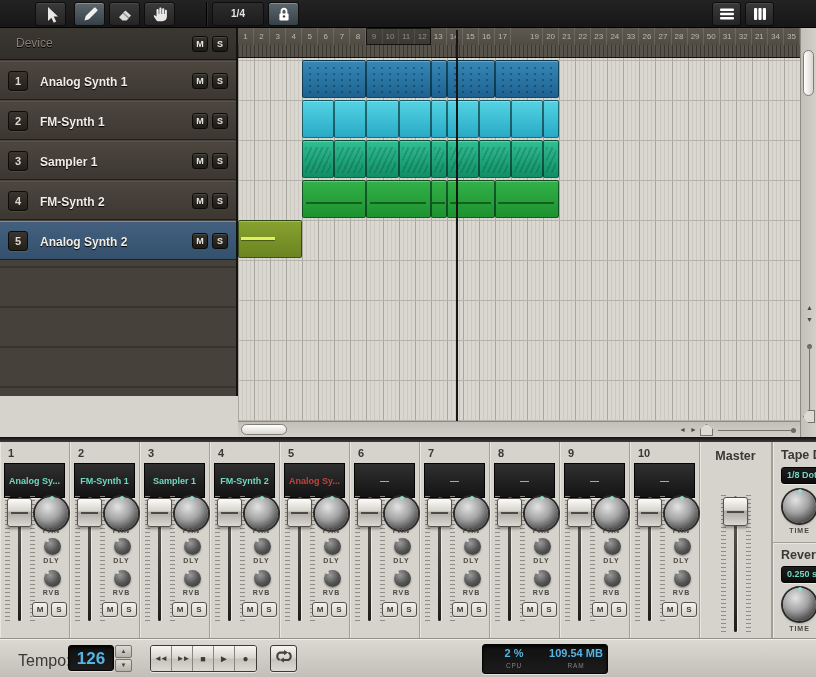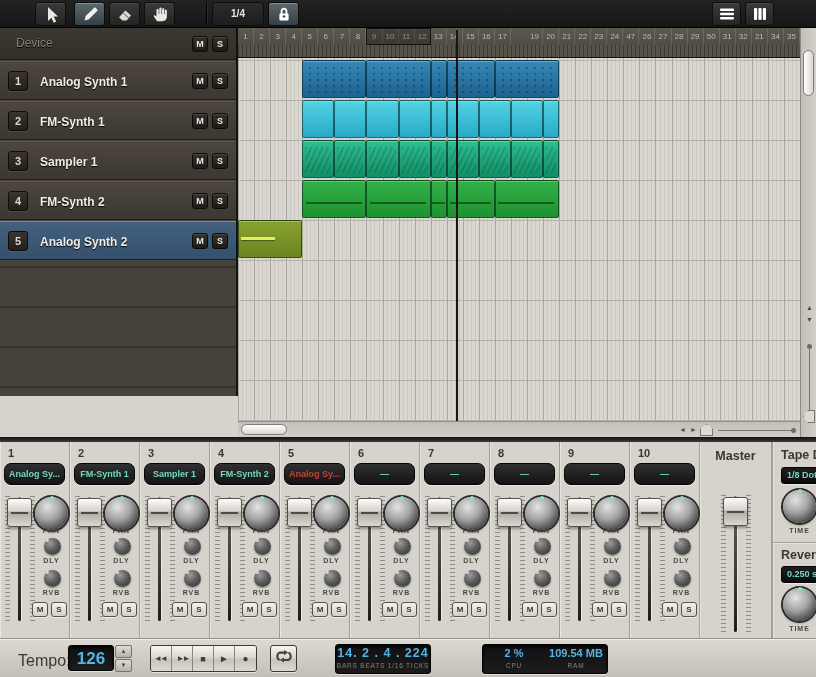--- a/index.html
+++ b/index.html
@@ -50,21 +50,21 @@
   #vthumb{position:absolute;left:2px;top:22px;width:11px;height:46px;border-radius:6px;border:1px solid #807d76;background:linear-gradient(90deg,#ffffff,#d9d6cf);}
   #vzoom-line{position:absolute;left:8px;top:318px;width:1px;height:76px;background:#77746d;}
   #vzoom-dot{position:absolute;left:6px;top:316px;width:5px;height:5px;border-radius:50%;background:#6e6b64;}
   #vzoom-house{position:absolute;left:2px;top:382px;width:12px;height:13px;background:#dedbd4;clip-path:polygon(0 50%,42% 0,100% 0,100% 100%,42% 100%);box-shadow:inset 0 0 0 1px #77746d;}
 
   
   #mixer{position:absolute;left:0;top:437px;width:816px;height:201px;background:#d6d3cc;}
   #mixer::before{content:"";position:absolute;left:0;top:0;width:100%;height:5px;background:linear-gradient(#101010,#3c3c3c);}
   .strip{position:absolute;top:5px;width:70px;height:196px;border-right:1px solid #a29f97;box-shadow:inset 1px 0 0 #e8e5df;}
   .ch-num{position:absolute;left:8px;top:5px;font-size:11px;font-weight:bold;color:#3a3832;}
-  .ch-label{position:absolute;left:4px;top:21px;width:61px;height:22px;background:linear-gradient(#303030,#141414);border:1px solid #040404;border-radius:7px;box-shadow:0 1px 0 rgba(255,255,255,.5);overflow:hidden;display:flex;align-items:center;justify-content:center;}
+  .ch-label{position:absolute;left:4px;top:21px;width:61px;height:35px;background:linear-gradient(#303030,#141414);border:1px solid #040404;border-radius:0;box-shadow:0 1px 0 rgba(255,255,255,.5);overflow:hidden;display:flex;align-items:center;justify-content:center;}
   .ch-label span{font-size:9px;font-weight:bold;white-space:nowrap;}
   .fader{position:absolute;left:5px;top:54px;width:30px;height:126px;background-image:repeating-linear-gradient(180deg,#8f8c85 0 1px,transparent 1px 4px),repeating-linear-gradient(180deg,#8f8c85 0 1px,transparent 1px 4px);background-size:5px 100%,5px 100%;background-position:left top,right top;background-repeat:no-repeat;}
   .fader-track{position:absolute;left:13px;top:1px;bottom:1px;width:3px;border-radius:2px;background:linear-gradient(180deg,#66635c,#1e1c18);box-shadow:1px 0 0 rgba(255,255,255,.5);}
   .fader-handle{position:absolute;left:2px;top:2px;width:25px;height:29px;border:1px solid #55524b;border-radius:3px;background:linear-gradient(#fdfcfa,#d7d4cd 44%,#aeaba4 50%,#dcd9d2);box-shadow:0 2px 3px rgba(0,0,0,.35);}
   .fader-handle::after{content:"";position:absolute;left:3px;right:3px;top:13px;height:2px;background:#4c4a44;}
   .knob-big{position:absolute;left:35px;top:55px;width:33px;height:33px;border-radius:50%;background:radial-gradient(circle at 38% 30%,#e3e3e3,#a3a3a3 42%,#565656 72%,#2e2e2e 100%);box-shadow:0 0 0 2px #2b2b2b,0 2px 3px rgba(0,0,0,.4);}
   .knob-big .dot{position:absolute;left:50%;top:-1px;margin-left:-2px;width:4px;height:4px;border-radius:50%;background:#8fe0cc;}
   .knob-sm{position:absolute;left:44px;width:17px;height:17px;border-radius:50%;background:radial-gradient(circle at 36% 30%,#9a9a9a,#555 52%,#303030 100%);box-shadow:0 1px 2px rgba(0,0,0,.4);}
   .knob-sm i{position:absolute;left:2px;top:1px;width:3px;height:3px;border-radius:50%;background:#d8d8d8;}
   .k-dly{top:96px;} .k-rvb{top:128px;}
@@ -247,21 +247,21 @@
         <span class="bar-num" style="left: 224.8px; width: 16.0571px;">15</span>
         <span class="bar-num" style="left: 240.857px; width: 16.0571px;">16</span>
         <span class="bar-num" style="left: 256.914px; width: 16.0571px;">17</span>
         <span class="bar-num" style="left: 272.971px; width: 16.0571px; margin-top: 20px;">18</span>
         <span class="bar-num" style="left: 289.029px; width: 16.0571px;">19</span>
         <span class="bar-num" style="left: 305.086px; width: 16.0571px;">20</span>
         <span class="bar-num" style="left: 321.143px; width: 16.0571px;">21</span>
         <span class="bar-num" style="left: 337.2px; width: 16.0571px;">22</span>
         <span class="bar-num" style="left: 353.257px; width: 16.0571px;">23</span>
         <span class="bar-num" style="left: 369.314px; width: 16.0571px;">24</span>
-        <span class="bar-num" style="left: 385.371px; width: 16.0571px;">47</span>
+        <span class="bar-num" style="left: 385.371px; width: 16.0571px;">33</span>
         <span class="bar-num" style="left: 401.429px; width: 16.0571px;">26</span>
         <span class="bar-num" style="left: 417.486px; width: 16.0571px;">27</span>
         <span class="bar-num" style="left: 433.543px; width: 16.0571px;">28</span>
         <span class="bar-num" style="left: 449.6px; width: 16.0571px;">29</span>
         <span class="bar-num" style="left: 465.657px; width: 16.0571px;">50</span>
         <span class="bar-num" style="left: 481.714px; width: 16.0571px;">31</span>
         <span class="bar-num" style="left: 497.771px; width: 16.0571px;">32</span>
         <span class="bar-num" style="left: 513.829px; width: 16.0571px;">21</span>
         <span class="bar-num" style="left: 529.886px; width: 16.0571px;">34</span>
         <span class="bar-num" style="left: 545.943px; width: 16.0571px;">35</span>
@@ -633,24 +633,20 @@
     <div id="loop-btn">
       <span><svg width="20" height="15" viewBox="0 0 20 15">
             <g stroke="#45433d" stroke-width="2.1" fill="none">
               <path d="M5.6 11 A4.1 4.1 0 0 1 5.6 3.6 H10.5"></path>
               <path d="M14.4 3.6 A4.1 4.1 0 0 1 14.4 11 H9.5"></path>
             </g>
             <path d="M10 1 L14.2 3.6 L10 6.2z" fill="#45433d"></path>
             <path d="M10 8.4 L5.8 11 L10 13.6z" fill="#45433d"></path>
           </svg></span>
     </div>
-    <div id="pos-display" class="dark-display">
-      <div class="val">14. 2 . 4 . 224</div>
-      <div class="disp-caption">BARS BEATS 1/16 TICKS</div>
-    </div>
     <div id="cpu-display" class="dark-display">
       <div class="col">
         <div class="val">2 %</div>
         <div class="disp-caption">CPU</div>
       </div>
       <div class="col">
         <div class="val">109.54 MB</div>
         <div class="disp-caption">RAM</div>
       </div>
     </div>

